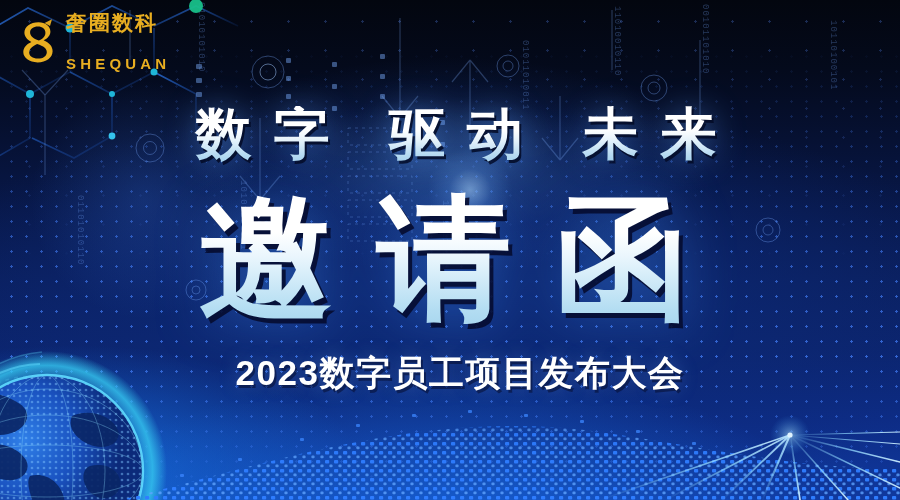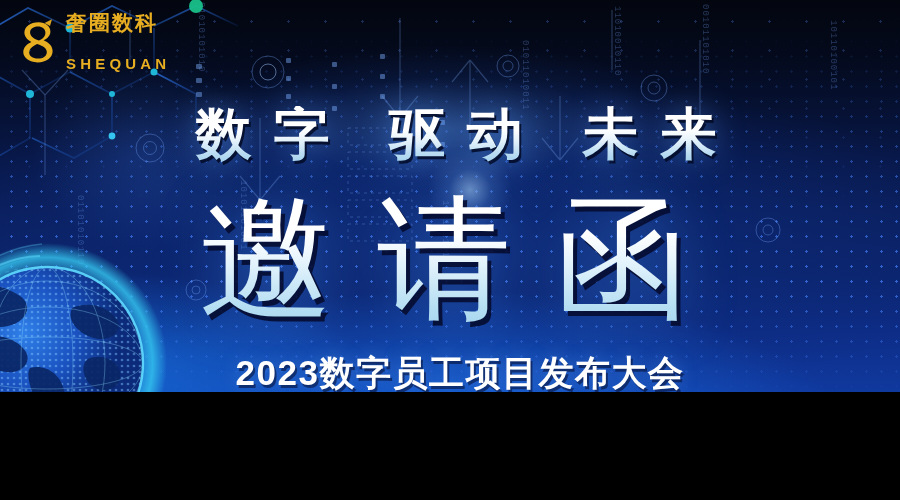--- a/index.html
+++ b/index.html
@@ -4,21 +4,21 @@
 <style>
   * { margin:0; padding:0; box-sizing:border-box; }
   html,body { width:900px; height:500px; overflow:hidden; background:#000; }
 
   body {
     font-family: "Liberation Sans", "DejaVu Sans", sans-serif;
   }
 
   #banner {
     position:relative;
-    width:900px; height:392px;
+    width:900px; height:500px;
     overflow:hidden;
     background:
       radial-gradient(ellipse 70% 55% at 50% 108%, #1763d8 0%, rgba(16,60,160,0.0) 62%),
       radial-gradient(ellipse 55% 45% at 8% 96%, #1569d6 0%, rgba(12,50,140,0) 60%),
       radial-gradient(ellipse 90% 60% at 50% 62%, #0d2a77 0%, rgba(8,26,80,0) 70%),
       linear-gradient(180deg,
         #03060f 0%,
         #040a1c 14%,
         #061133 28%,
         #08184a 42%,
@@ -107,21 +107,21 @@
     line-height:1;
     background: linear-gradient(180deg, #ffffff 0%, #ffffff 42%, #e4f2fb 62%, #b9dcf2 86%, #a6d2ee 100%);
     -webkit-background-clip:text; background-clip:text;
     color:transparent; -webkit-text-fill-color:transparent;
     filter: drop-shadow(2px 3px 0 rgba(4,10,38,0.85)) drop-shadow(0 0 16px rgba(90,160,255,0.45));
     padding-left: 12px;
   }
 
   #big-title {
     position:absolute; top:192px; left:0; right:12px;
-    font-size:134px; font-weight:400;
+    font-size:134px; font-weight:700;
     letter-spacing:44px;
     text-indent:44px;
     line-height:1;
     background: linear-gradient(180deg, #ffffff 0%, #ffffff 30%, #eaf6fd 48%, #cbe8f7 70%, #b3ddf2 88%, #a8d6ef 100%);
     -webkit-background-clip:text; background-clip:text;
     color:transparent; -webkit-text-fill-color:transparent;
     filter: drop-shadow(4px 5px 0 rgba(5,12,48,0.9)) drop-shadow(0 0 26px rgba(70,150,255,0.35));
   }
 
   #subtitle {

